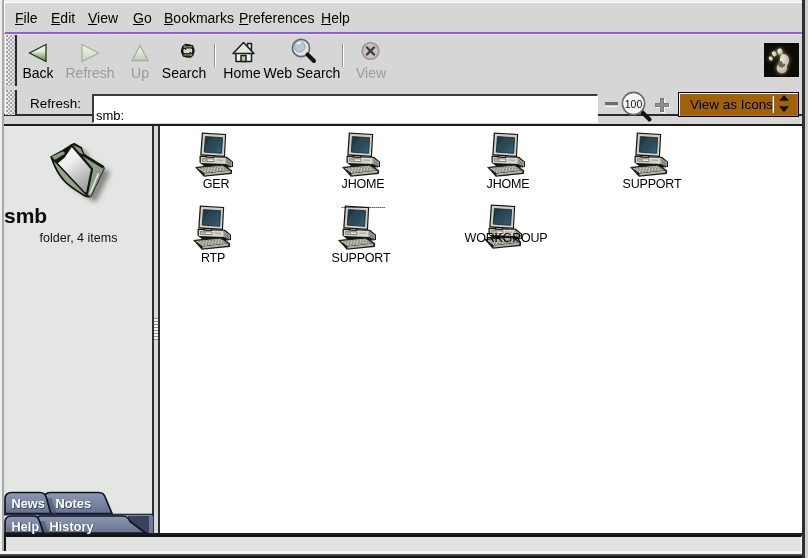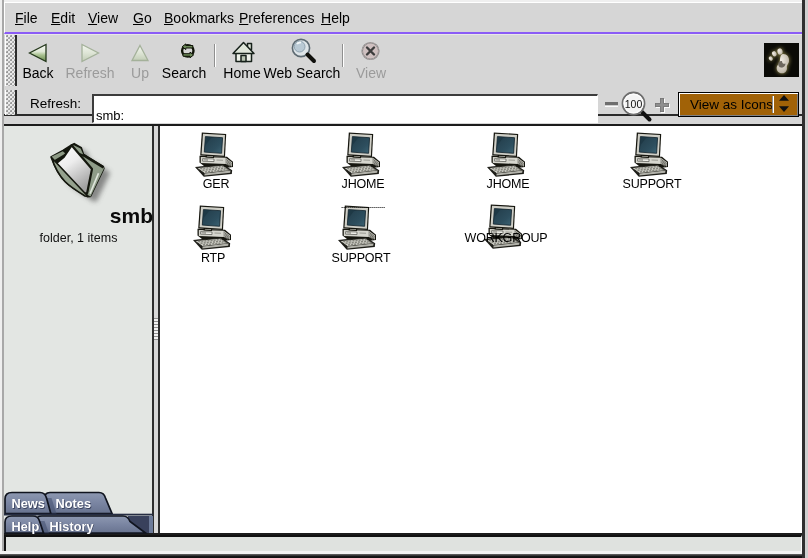--- a/index.html
+++ b/index.html
@@ -51,21 +51,21 @@
   #viewbtn .sep{position:absolute;left:93px;top:3px;width:2px;height:17px;
         background:linear-gradient(90deg,#8f8f8f 0 1px,#fff 1px 2px)}
   
   #mainpane{left:4px;top:124px;width:799px;height:407px;background:#fff;border-top:2px solid #1c1c1c;border-bottom:2px solid #1c1c1c}
   #sidebar{left:4px;top:126px;width:148px;height:407px;background:#e3e6e3}
   #psep{left:152px;top:126px;width:4px;height:407px;background:#d8d8d8;
         border-left:2px solid #2e2e2e;border-right:2px solid #2e2e2e}
   #psepgrip{left:154px;top:318px;width:4px;height:22px;
      background:repeating-linear-gradient(0deg,#8f8f8f 0 1px,#f2f2f2 1px 3px)}
   
-  #smbtitle{left:4px;top:204px;width:149px;text-align:right;font-size:21px;font-weight:bold;color:#0a0a0a}
+  #smbtitle{left:4px;top:204px;width:149px;text-align:left;font-size:21px;font-weight:bold;color:#0a0a0a}
   #smbsub{left:4px;top:231px;width:149px;text-align:center;font-size:12.5px;color:#111}
   
   .ilabel{position:absolute;font-size:12.5px;letter-spacing:-0.2px;color:#000;transform:translateX(-50%);white-space:pre}
   
   #statusbar{left:4px;top:535px;width:795px;height:15px;background:#dfe2df;
              border-top:2px solid #111;border-left:2px solid #111;
              border-bottom:1px solid #fafafa;border-right:1px solid #fafafa}
   #bottomhi{left:0;top:551px;width:808px;height:3px;background:#f2f2f2}
   #bottomdark{left:0;top:554px;width:808px;height:4px;background:linear-gradient(180deg,#6a6a6a,#161616 60%,#101010)}
 </style>
@@ -225,21 +225,21 @@
     <path d="M43,16.8 L63.5,29.4" stroke="#14170e" stroke-width="2.6" fill="none"></path>
     <path d="M31.5,13.2 L44,17.6" stroke="#14170e" stroke-width="1.8" fill="none"></path>
 
     <path d="M31.6,7.3 L52,31 L47.2,54.8 L44,56.2 L16,25.5 L23.8,19 Z" fill="url(#paperg)" stroke="#14170e" stroke-width="2.2" stroke-linejoin="round"></path>
 
     <path d="M57.7,35 L59.3,35.5 L50.8,56 L49.3,55.3 Z" fill="#dfe5dc"></path>
 
     <path d="M12.2,20.2 L47.8,58.3 L45,58 C 36,52.5 29,47.5 25,43.5 C 19.5,38 13.7,28 12.2,20.2 Z" fill="#95a28e" stroke="#14170e" stroke-width="1.6" stroke-linejoin="round"></path>
   </svg>
   <div class="abs" id="smbtitle">smb</div>
-  <div class="abs" id="smbsub">folder, 1 items</div>
+  <div class="abs" id="smbsub">folder, 4 items</div>
 
   <svg class="abs" style="left:4px;top:490px" width="149" height="44">
     <defs>
       <linearGradient id="tabg" x1="0" y1="0" x2="0" y2="1">
         <stop offset="0" stop-color="#8d98b1"></stop>
         <stop offset="0.55" stop-color="#7883a0"></stop>
         <stop offset="1" stop-color="#68738f"></stop>
       </linearGradient>
     </defs>
 

